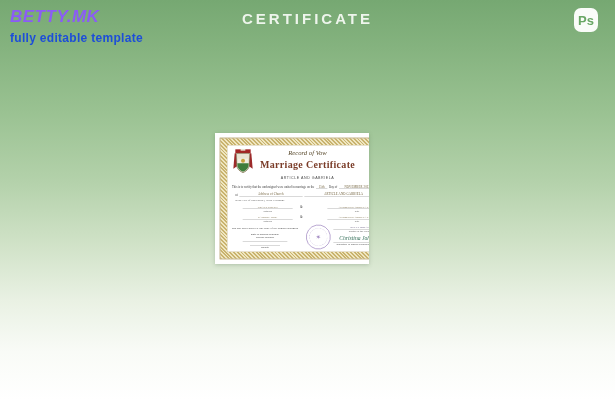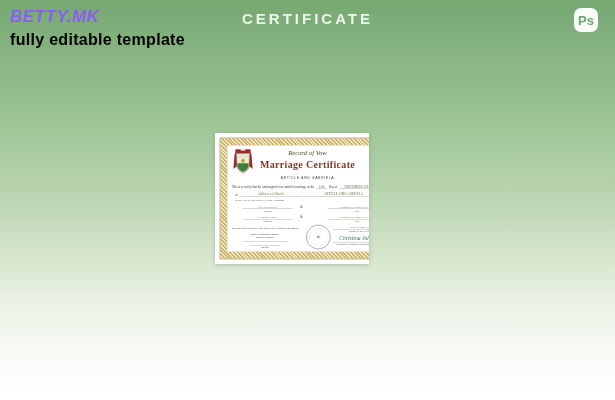--- a/index.html
+++ b/index.html
@@ -11,21 +11,21 @@
       #d2e3c9 62%, #e9f1e3 75%, #f9fbf7 88%, #ffffff 100%);
   }
 
   
   .brand{
     position:absolute;left:10px;top:7px;
     color:#8b5cf6;font-weight:bold;font-size:17px;letter-spacing:0.5px;font-style:italic;
   }
   .subtitle{
     position:absolute;left:10px;top:31px;
-    color:#000000;font-size:16px;font-weight:600;letter-spacing:0.3px;
+    color:#1d4ed8;font-size:12px;font-weight:600;letter-spacing:0.3px;
   }
   .page-title{
     position:absolute;left:0;right:0;top:10px;text-align:center;
     color:#eef5ec;font-size:15px;font-weight:bold;letter-spacing:3px;
   }
   .ps-badge{
     position:absolute;left:574px;top:8px;width:24px;height:24px;
     background:#fafcf9;border-radius:7px;
     display:flex;align-items:center;justify-content:center;
     color:#69a765;font-weight:bold;font-size:13px;

